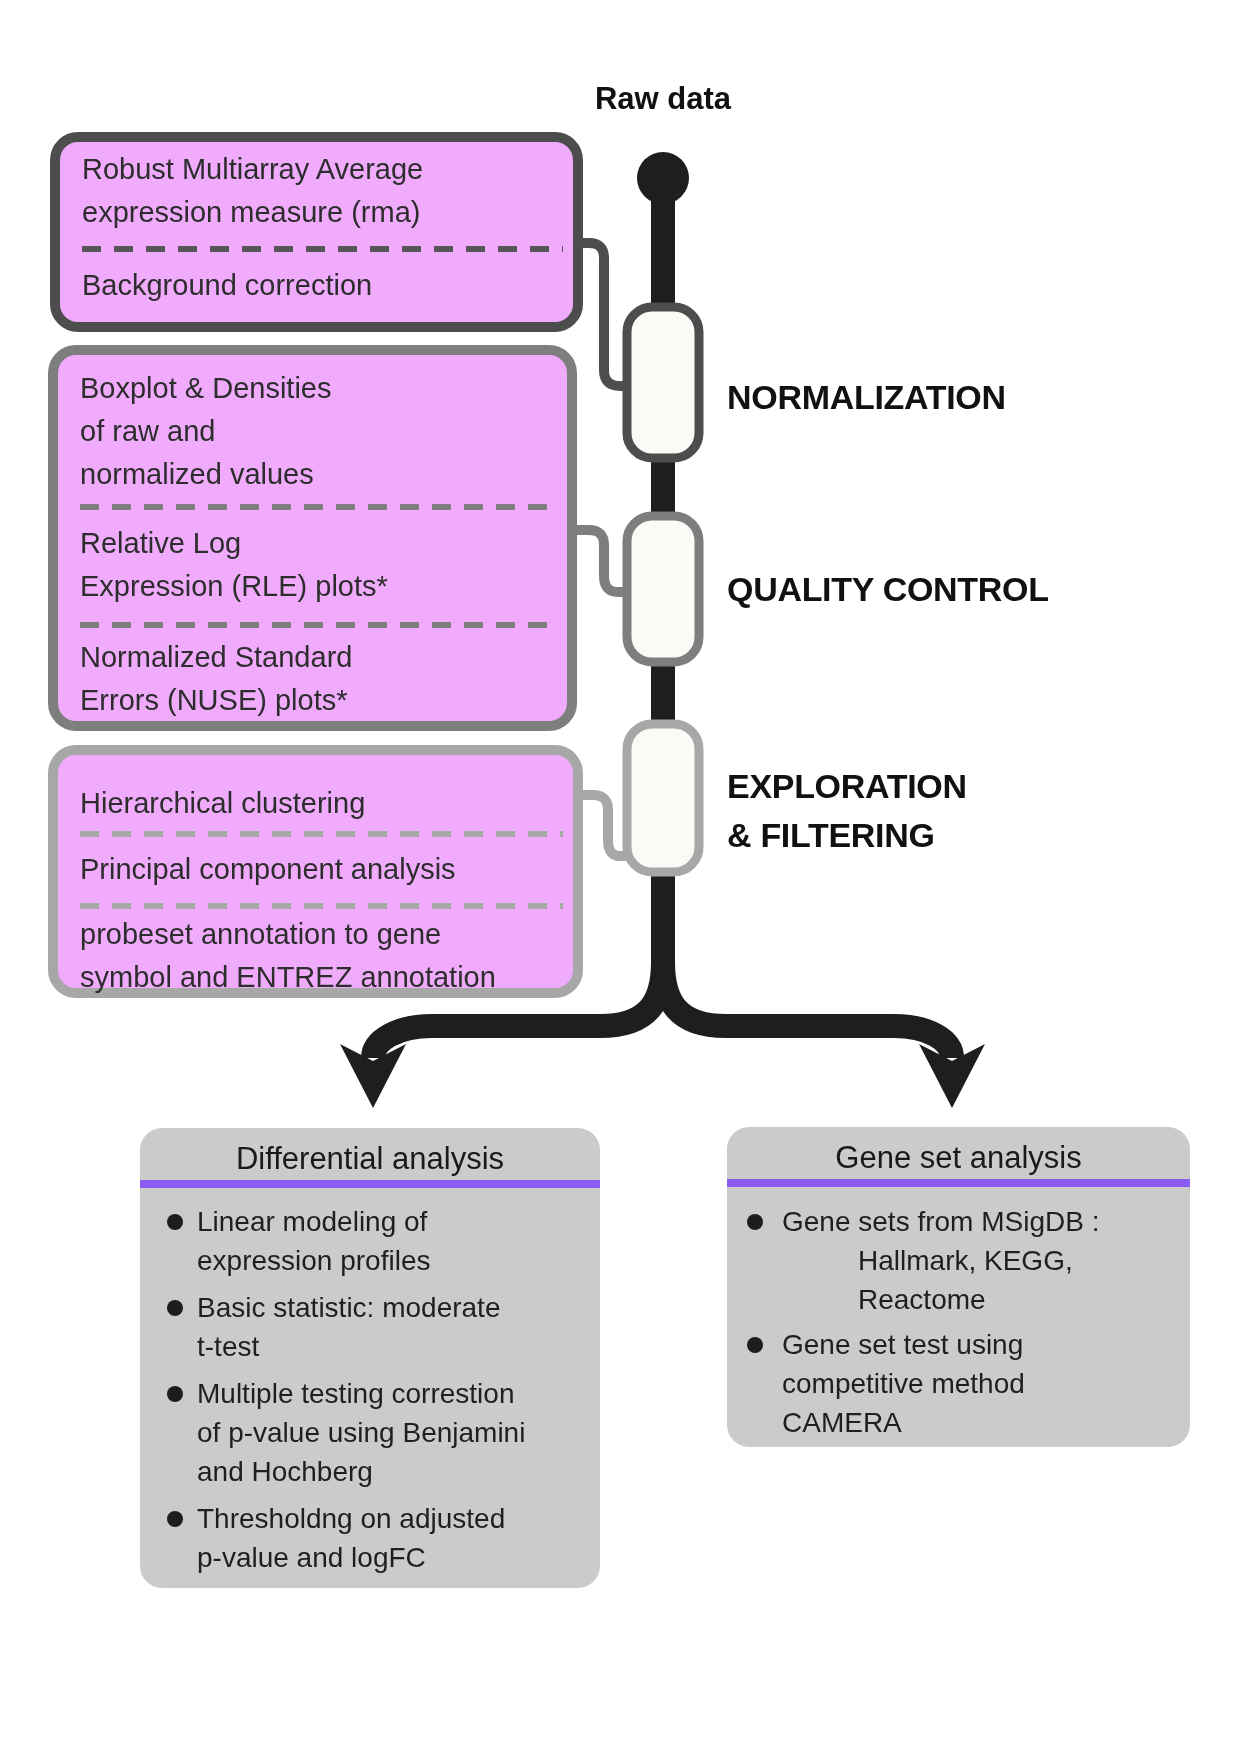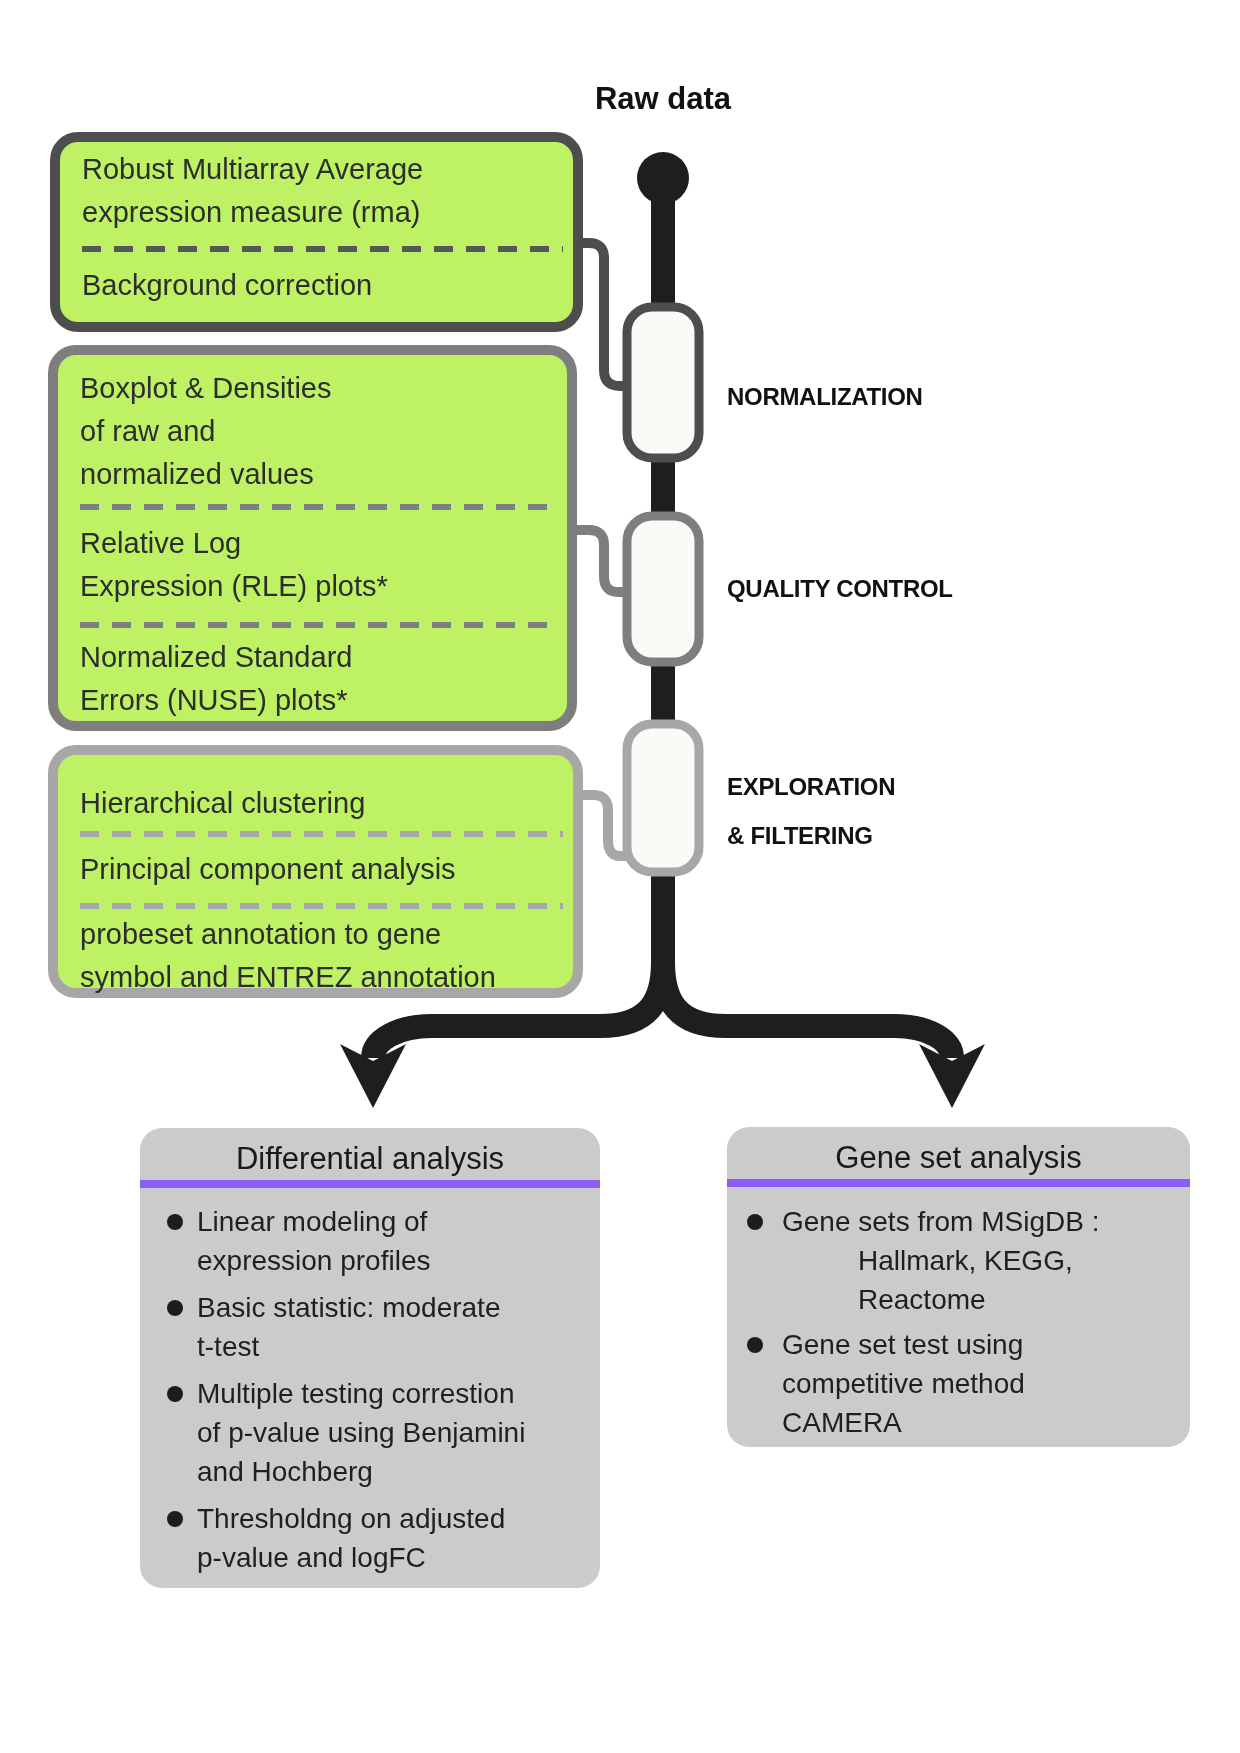--- a/index.html
+++ b/index.html
@@ -3,37 +3,37 @@
 <meta charset="utf-8">
 <style>
   html,body{margin:0;padding:0;background:#ffffff;}
   #canvas{position:relative;width:1240px;height:1753px;background:#ffffff;overflow:hidden;
           font-family:"Liberation Sans",sans-serif;border-radius:27px;}
   #flow-svg{position:absolute;left:0;top:0;}
 
   .raw-label{position:absolute;left:563px;top:82px;width:200px;text-align:center;
              font-size:31px;font-weight:bold;color:#111;line-height:34px;}
 
-  .flow-box{position:absolute;background:#bef264;border-style:solid;border-width:10px;
+  .flow-box{position:absolute;background:#f0abfc;border-style:solid;border-width:10px;
             border-radius:28px;box-sizing:border-box;color:#2d2d2d;font-size:29px;
             line-height:43px;padding-left:22px;}
   .tier1{border-color:#4d4d4d;}
   .tier2{border-color:#7e7e7e;}
   .tier3{border-color:#a7a7a7;}
 
   .divider{height:6px;margin-right:10px;}
   .tier1 .divider{background:repeating-linear-gradient(90deg,#565656 0 19px,transparent 19px 32px);}
   .tier2 .divider{background:repeating-linear-gradient(90deg,#7e7e7e 0 19px,transparent 19px 32px);}
   .tier3 .divider{background:repeating-linear-gradient(90deg,#a7a7a7 0 19px,transparent 19px 32px);}
 
   #box1 .sec1{padding:6px 0 12px;}  #box1 .sec2{padding:12px 0 0;}
   #box2 .sec1{padding:12px 0 8px;}  #box2 .sec2{padding:12px 0 14px;} #box2 .sec3{padding:8px 0 0;}
   #box3 .sec1{padding:27px 0 6px;}  #box3 .sec2{padding:11px 0 12px;} #box3 .sec3{padding:4px 0 0;}
 
-  .stage-label{position:absolute;left:727px;font-size:24px;font-weight:bold;color:#111;
+  .stage-label{position:absolute;left:727px;font-size:34px;font-weight:bold;color:#111;
                line-height:34px;letter-spacing:-0.3px;white-space:nowrap;}
   #stage-label-3{line-height:49px;}
 
   .panel{position:absolute;background:#cbcbca;border-radius:22px;box-sizing:border-box;
          color:#1f1f1f;font-size:28px;}
   .panel-title{font-size:31px;line-height:43px;text-align:center;padding-top:9px;
                border-bottom:8px solid #8b5cf6;color:#1a1a1a;}
   .panel-body{padding:14px 8px 0 27px;}
   #panel-right .panel-body{padding:15px 8px 0 20px;}
   .bullet{display:flex;margin-bottom:8px;line-height:39px;}

